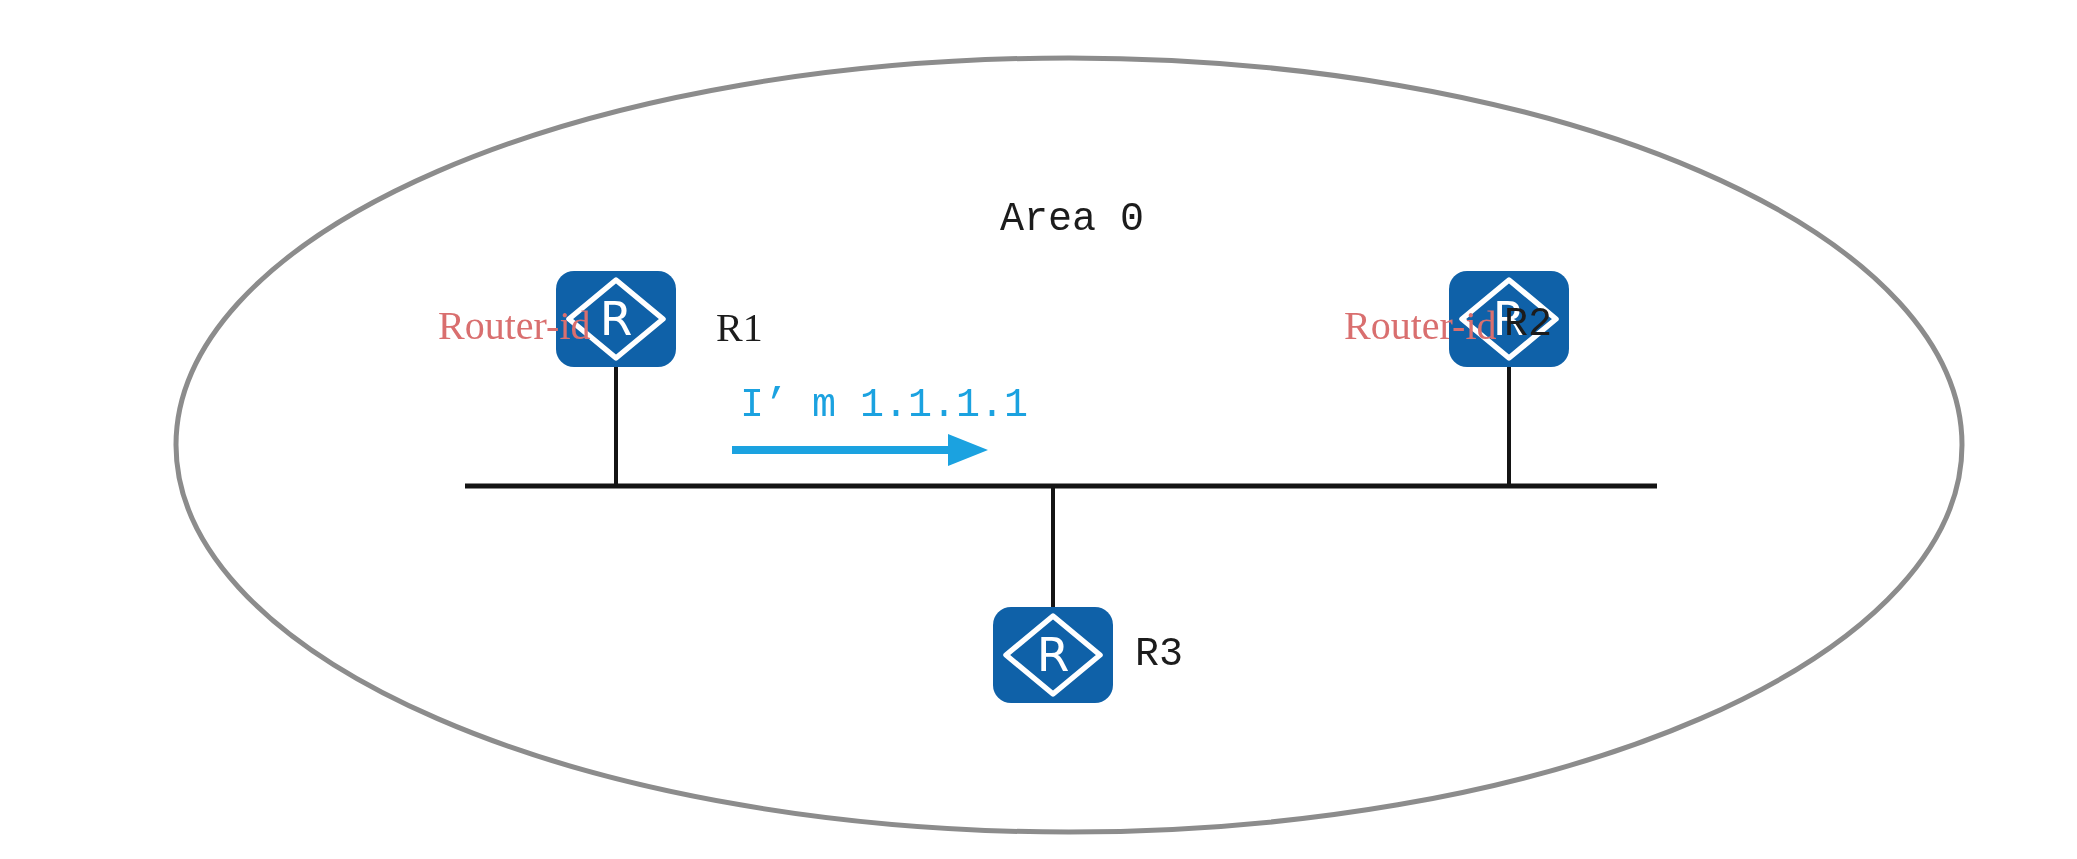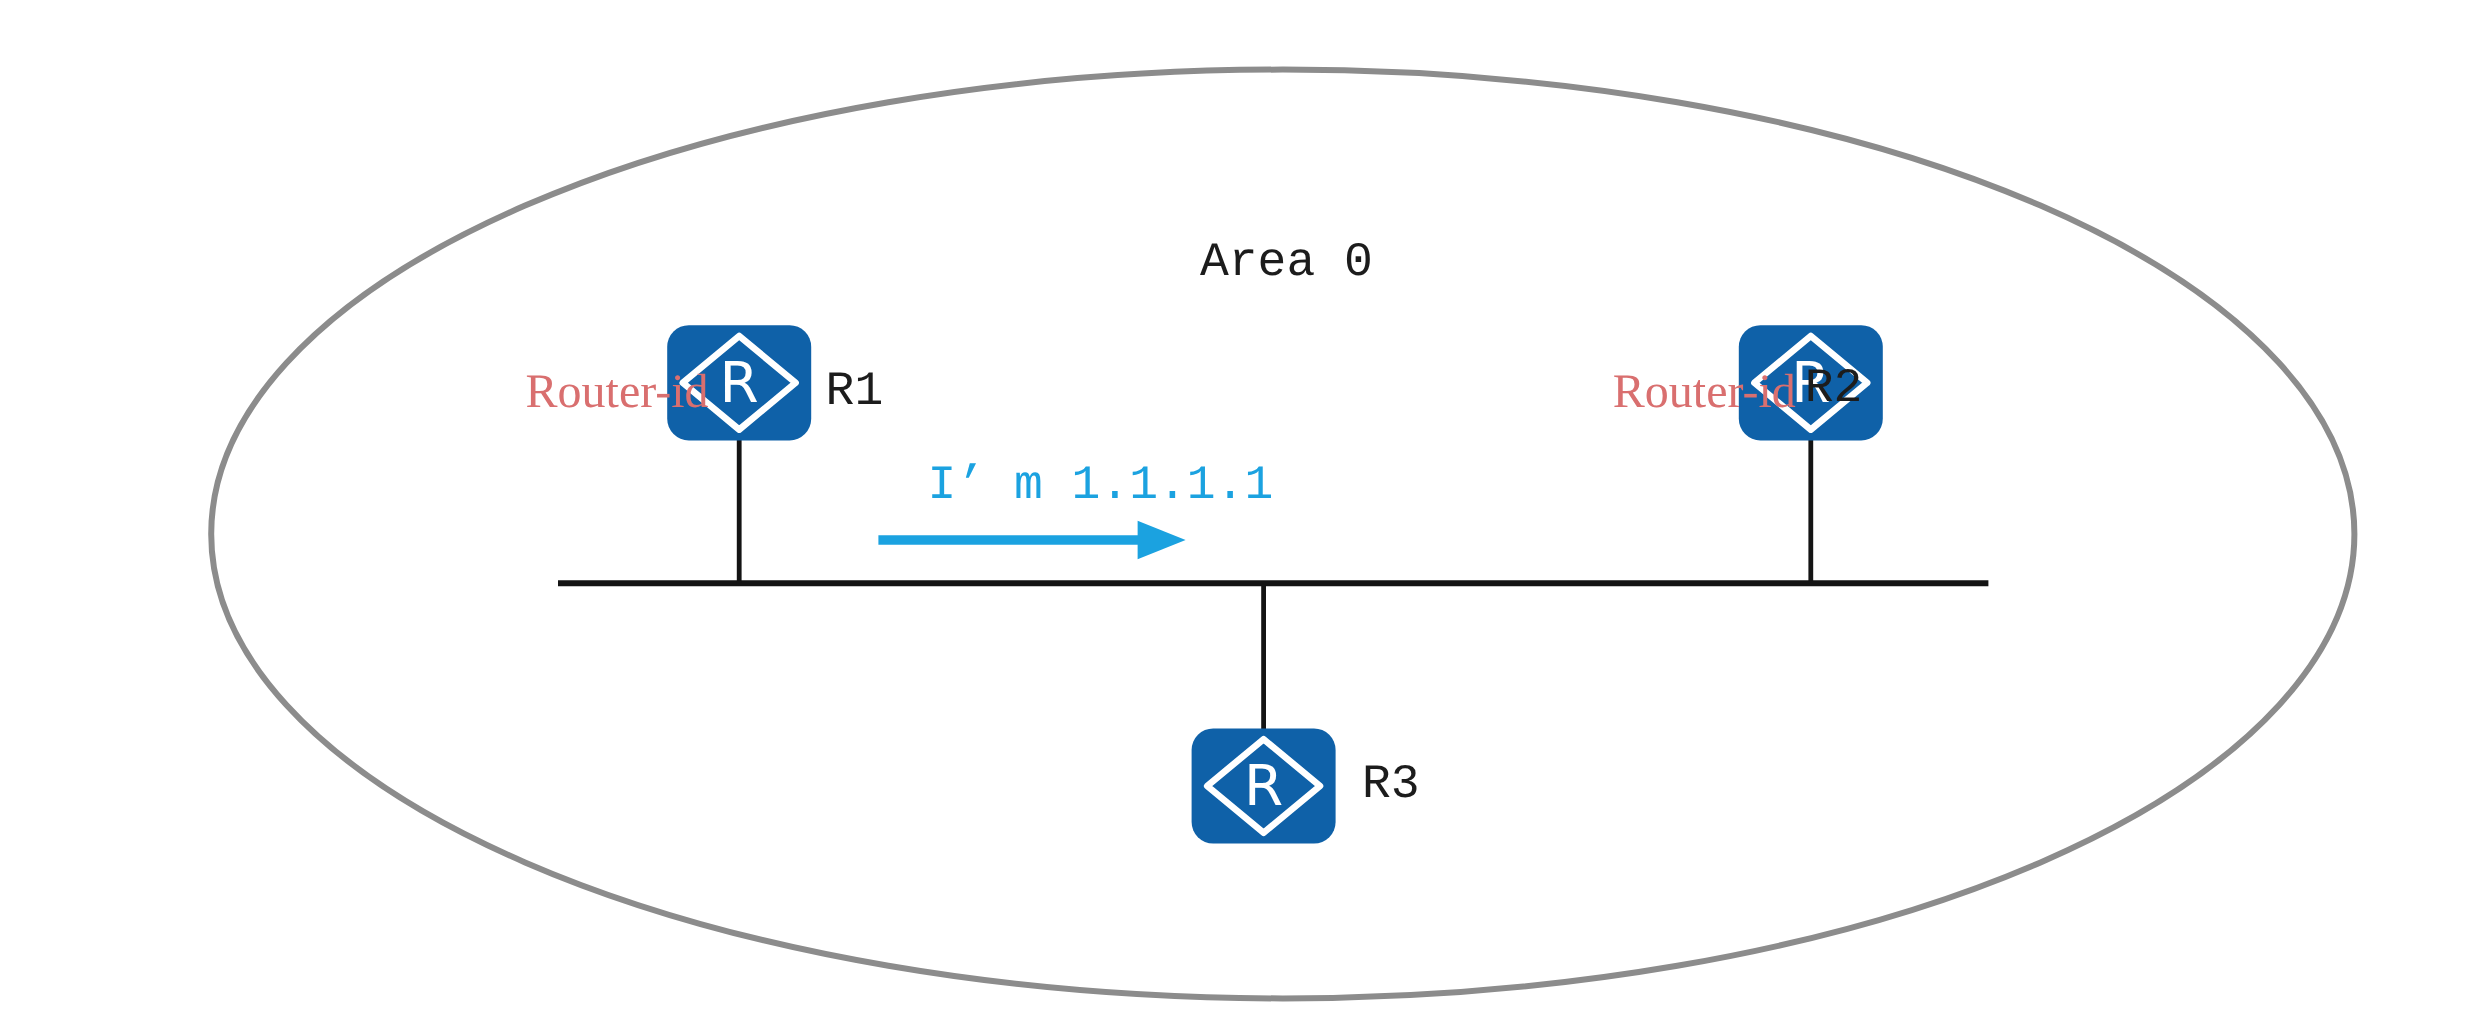--- a/index.html
+++ b/index.html
@@ -57,25 +57,25 @@
     font-size: 47px;
     text-anchor: middle;
   }
   #router1 { left: 555px;  top: 270px; }
   #router2 { left: 1448px; top: 270px; }
   #router3 { left: 992px;  top: 606px; }
 
   #router1-id { left: 438px;  top: 186px; }
   #router2-id { left: 1344px; top: 186px; }
   #area-label { left: 1000px; top: 192px; }
-  #r1-name    { left: 688px;  top: 300px; }
+  #r1-name    { left: 716px;  top: 300px; font-family: Liberation Serif, serif; }
   #r2-name    { left: 1504px; top: 297px; }
   #r3-name    { left: 1135px; top: 627px; }
   #router3-id { left: 898px;  top: 736px; }
-  #hello-text { left: 773px;  top: 378px; text-align: center; }
+  #hello-text { left: 740px;  top: 378px; text-align: center; }
 </style>
 </head>
 <body>
 
 <div class="stage">
 
   <svg class="layer" viewBox="0 0 2077 859">
     <ellipse class="area-ellipse" cx="1069" cy="445" rx="893" ry="387"></ellipse>
 
     <line class="bus-line" x1="465" y1="486" x2="1657" y2="486"></line>

